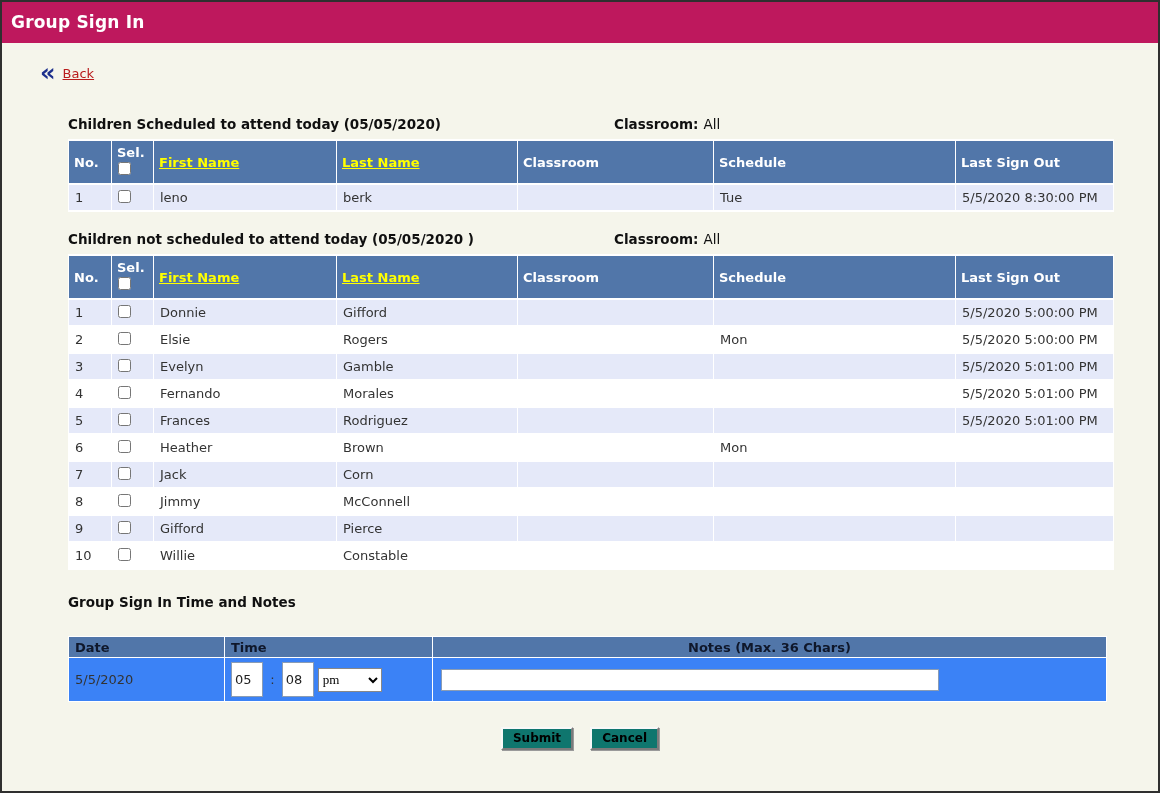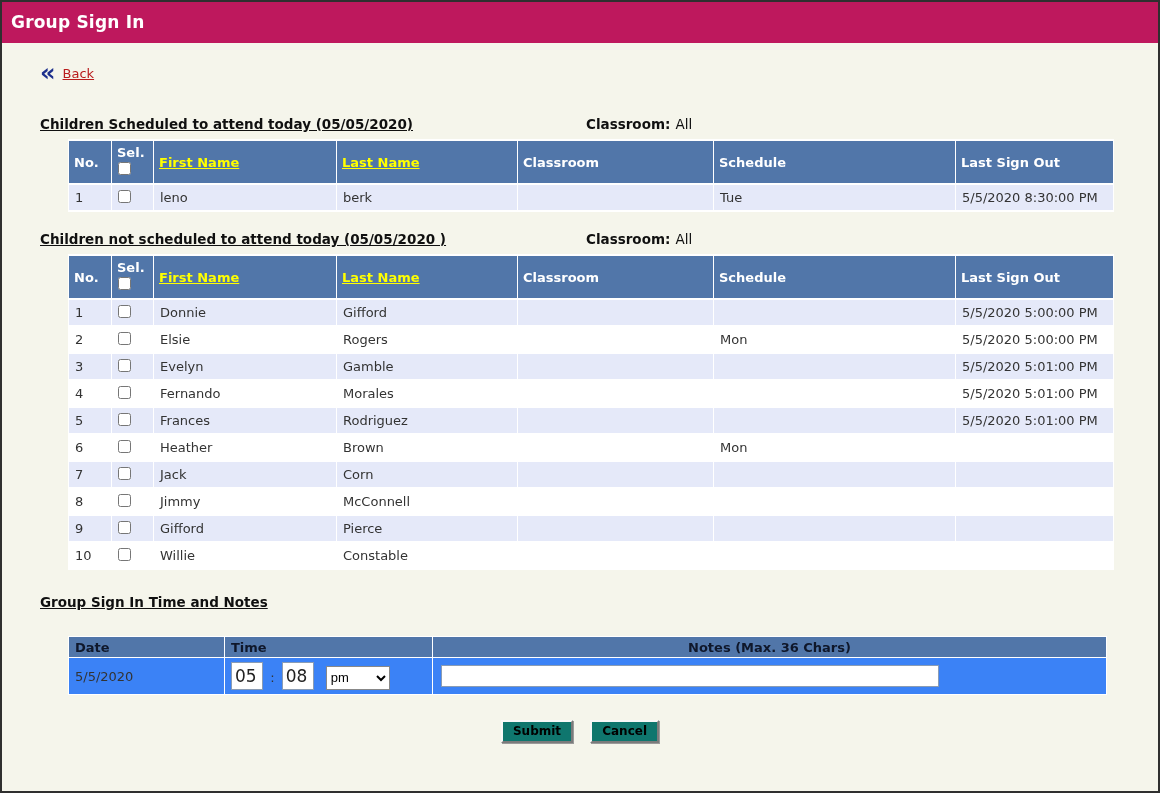--- a/index.html
+++ b/index.html
@@ -40,25 +40,24 @@
     margin-right: 7px;
   }
   .back-text {
     color: #b91c1c;
     font-size: 13px;
     text-decoration: underline;
   }
   .section-heading {
     position: relative;
     width: 1039px;
-    margin-left: 38px;
+    margin-left: 66px;
     font-size: 13.5px;
     font-weight: bold;
     color: #101010;
-    text-decoration: underline;
   }
   .heading-1 { margin-top: 34px; }
   .heading-2 { margin-top: 19px; }
   .heading-3 { margin-top: 24px; }
   .classroom-label {
     position: absolute;
     left: 546px;
     top: 0;
     font-weight: bold;
     color: #101010;
@@ -135,37 +134,36 @@
     font-size: 13px;
     color: #333333;
     padding: 4px 6px;
     height: 33px;
     vertical-align: middle;
   }
   .col-date { width: 155px; }
   .col-time { width: 207px; }
   .time-input {
     width: 32px;
-    height: 28px;
-    font-size: 17px;
+    height: 35px;
+    font-size: 13px;
     font-family: "DejaVu Sans", sans-serif;
     border: 1px solid #8A9CB4;
     padding: 1px 3px;
     background: #FFFFFF;
     color: #222;
   }
   .time-sep { margin: 0 3px; color: #333; }
   .ampm-select {
     width: 64px;
     height: 24px;
     font-size: 13px;
-    font-family: Liberation Sans, sans-serif;
+    font-family: Liberation Serif, serif;
     border: 1px solid #888;
     background: #FFFFFF;
-    margin-left: 8px;
   }
   .notes-input {
     width: 498px;
     height: 22px;
     border: 1px solid #8A9CB4;
     font-size: 13px;
     padding: 1px 4px;
     background: #FFFFFF;
     margin-left: 2px;
   }

